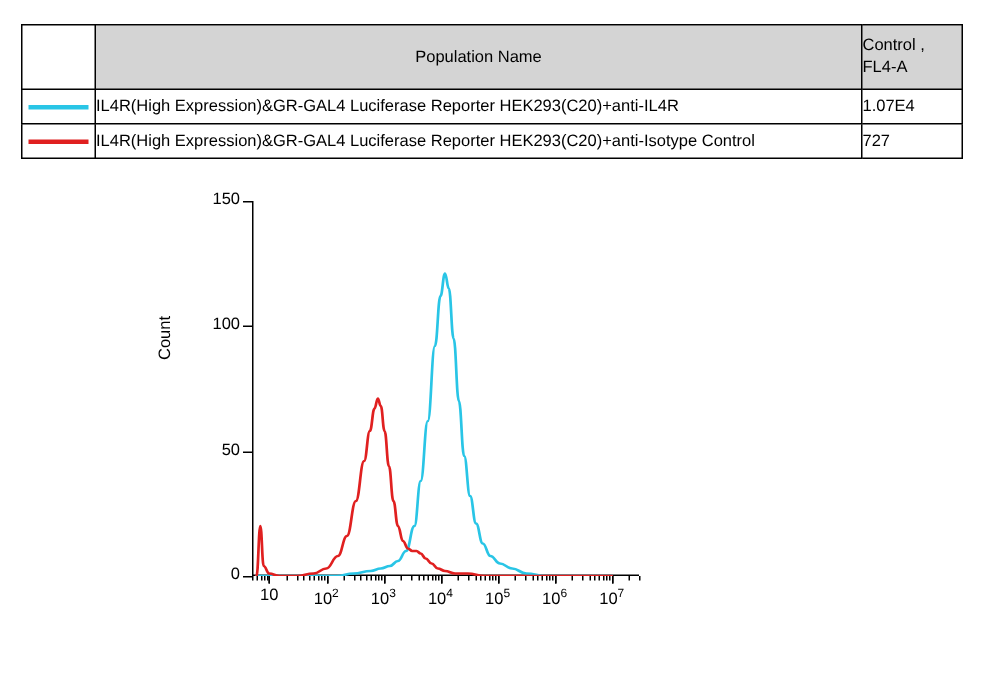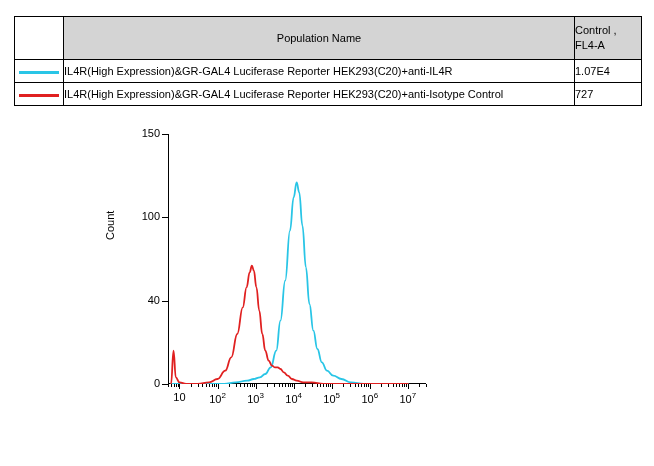--- a/index.html
+++ b/index.html
@@ -214,21 +214,21 @@
 
   <div class="plot-wrap">
     <div class="plot-frame"></div>
     <div id="yticks">
         <div class="ytick-wrap" style="left: 168px; top: 264px;">
           <div class="ytick-mark"></div>
           <div class="ylabel" style="position: absolute; left: -34px; top: -7px; width: 26px; text-align: right;">0</div>
         </div>
         <div class="ytick-wrap" style="left: 168px; top: 180.667px;">
           <div class="ytick-mark"></div>
-          <div class="ylabel" style="position: absolute; left: -34px; top: -7px; width: 26px; text-align: right;">40</div>
+          <div class="ylabel" style="position: absolute; left: -34px; top: -7px; width: 26px; text-align: right;">50</div>
         </div>
         <div class="ytick-wrap" style="left: 168px; top: 97.3333px;">
           <div class="ytick-mark"></div>
           <div class="ylabel" style="position: absolute; left: -34px; top: -7px; width: 26px; text-align: right;">100</div>
         </div>
         <div class="ytick-wrap" style="left: 168px; top: 14px;">
           <div class="ytick-mark"></div>
           <div class="ylabel" style="position: absolute; left: -34px; top: -7px; width: 26px; text-align: right;">150</div>
         </div>
       </div>

